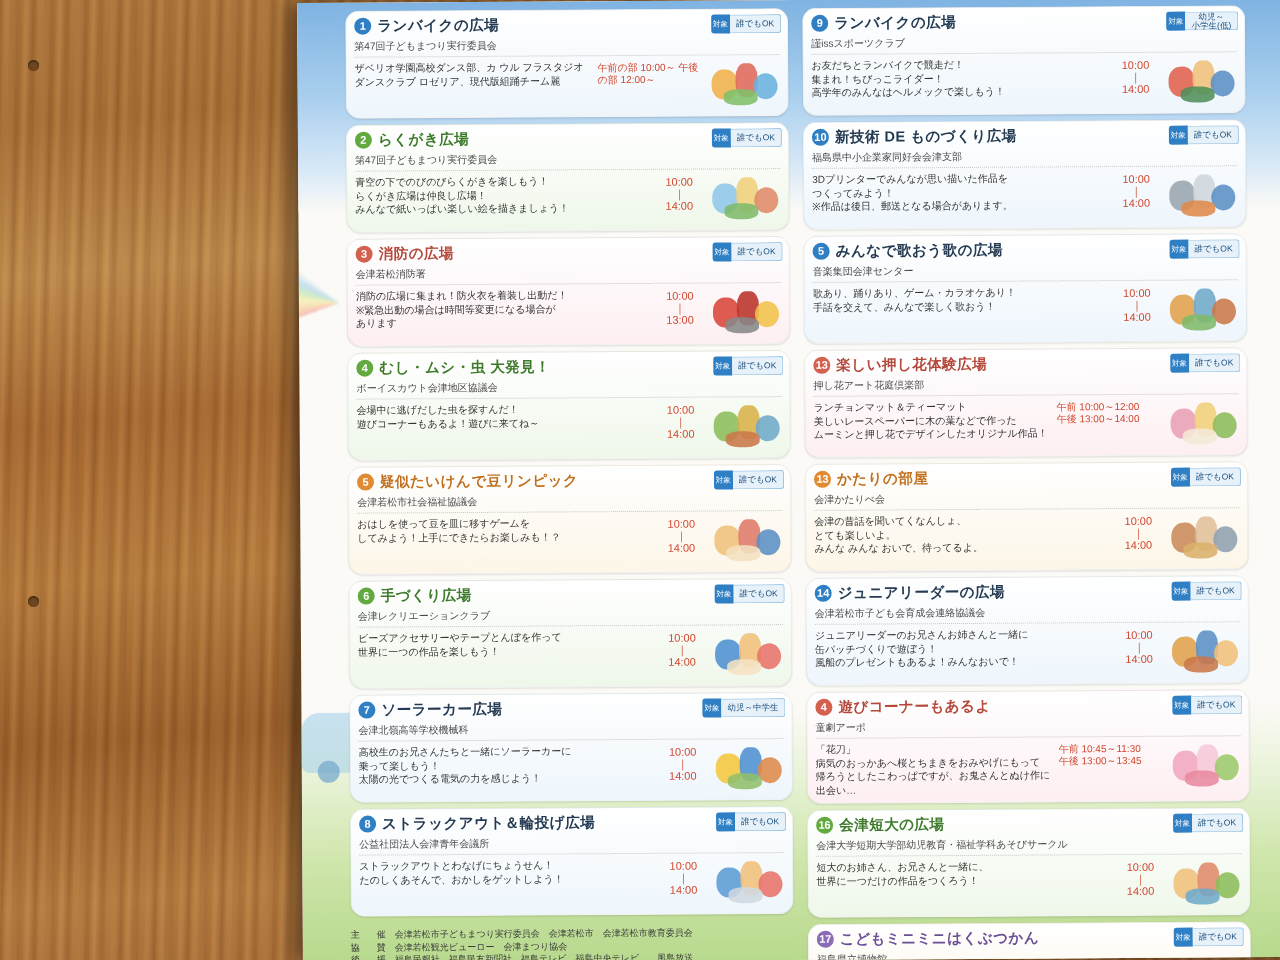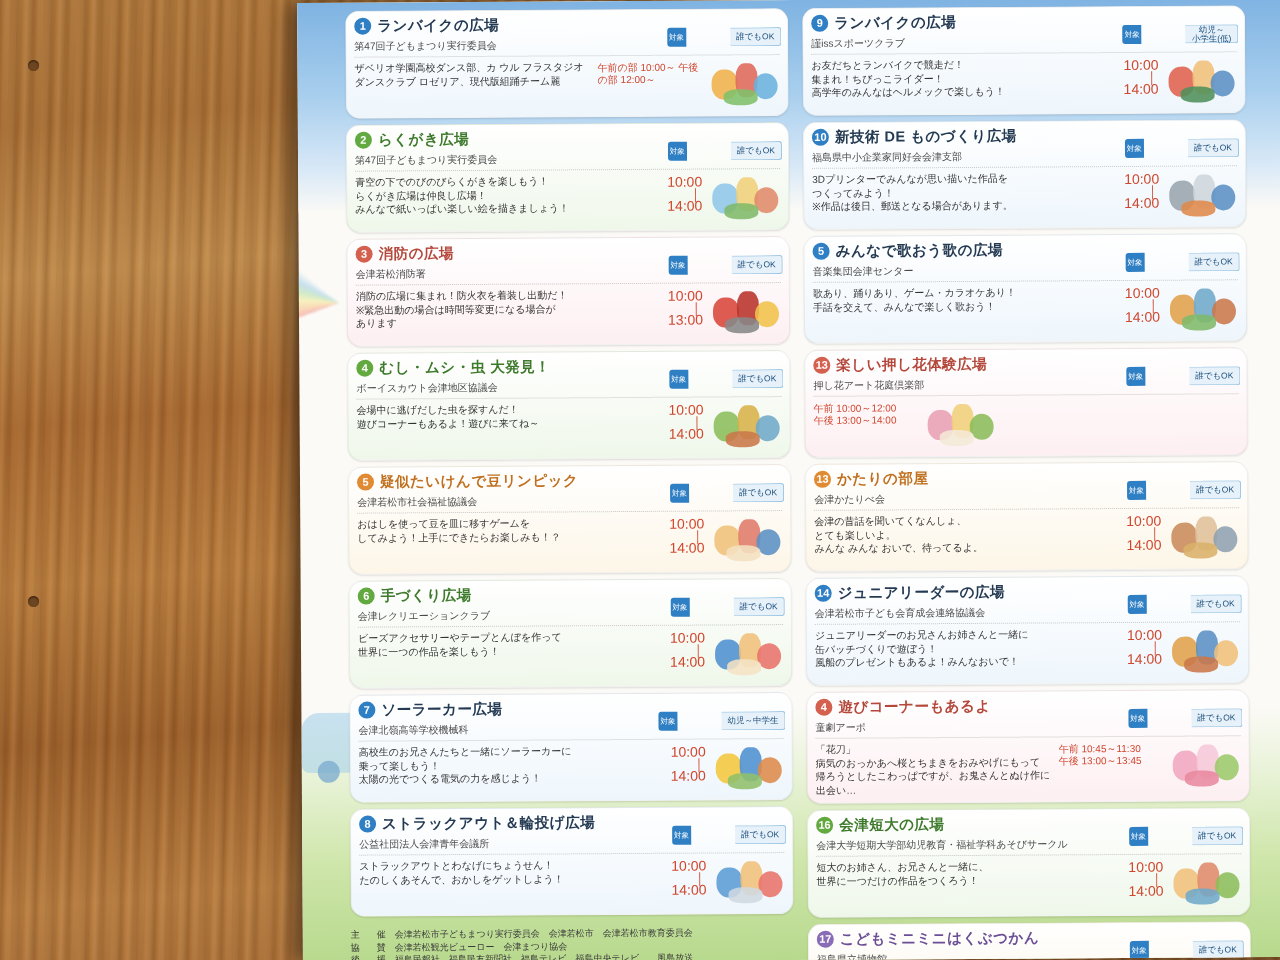--- a/index.html
+++ b/index.html
@@ -133,26 +133,25 @@
     white-space: nowrap;
   }
   .t-green { color: #3d7a2b; }
   .t-red { color: #b4483b; }
   .t-orange { color: #c0701f; }
   .t-purple { color: #6b4f96; }
 
   .target-badge {
     position: absolute;
     right: 6px;
-    top: 18px;
+    top: 5px;
     display: flex;
     align-items: stretch;
     height: 19px;
     font-size: 9px;
-    gap: 44px;
   }
   .tb-left {
     background: #2f7fc4; color: #fff;
     border-radius: 3px 0 0 3px;
     padding: 1px 2px 0 2px;
     display: flex; flex-direction: column; justify-content: center;
     line-height: 8px; font-size: 7.5px; text-align: center;
   }
   .tb-right {
     background: #e6f1fa; color: #1d4f7c;
@@ -183,22 +182,22 @@
   .desc {
     flex: 1 1 auto;
     font-size: 10px;
     line-height: 13.5px;
     color: #333;
     white-space: pre-line;
   }
   .time {
     flex: 0 0 auto;
     width: 46px;
-    text-align: right;
-    font-size: 14px;
+    text-align: center;
+    font-size: 11px;
     color: #d0472f;
     line-height: 12px;
     padding-top: 2px;
     white-space: pre-line;
   }
   .time.wide { width: 104px; text-align: left; font-size: 10px; color:#d0472f;}
   .illus {
     flex: 0 0 auto;
     width: 74px; height: 50px;
     position: relative;
@@ -525,20 +524,23 @@
             <div class="target-badge">
               <div class="tb-left">対象</div>
               <div class="tb-right">誰でもOK</div>
             </div>
             <div class="card-head">
               <span class="num n-red">13</span>
               <span class="title t-red">楽しい押し花体験広場</span>
             </div>
             <div class="org">押し花アート花庭倶楽部</div>
             <div class="body-row">
+              <div class="desc">ランチョンマット＆ティーマット
+美しいレースペーパーに木の葉などで作った
+ムーミンと押し花でデザインしたオリジナル作品！</div>
               <div class="time wide">午前 10:00～12:00
 午後 13:00～14:00</div>
               <div class="illus">
                 <span class="blob" style="left:6px;top:10px;width:26px;height:30px;border-radius:45%;background:#e8a0b4;opacity:.88"></span>
                 <span class="blob" style="left:30px;top:4px;width:22px;height:34px;border-radius:40%;background:#f0d07a;opacity:.88"></span>
                 <span class="blob" style="left:48px;top:14px;width:24px;height:26px;border-radius:50%;background:#8bbd5a;opacity:.88"></span>
                 <span class="blob" style="left:18px;top:30px;width:34px;height:16px;border-radius:40%;background:#f4e9d6;opacity:.88"></span>
               </div>
             </div>
           </div>

